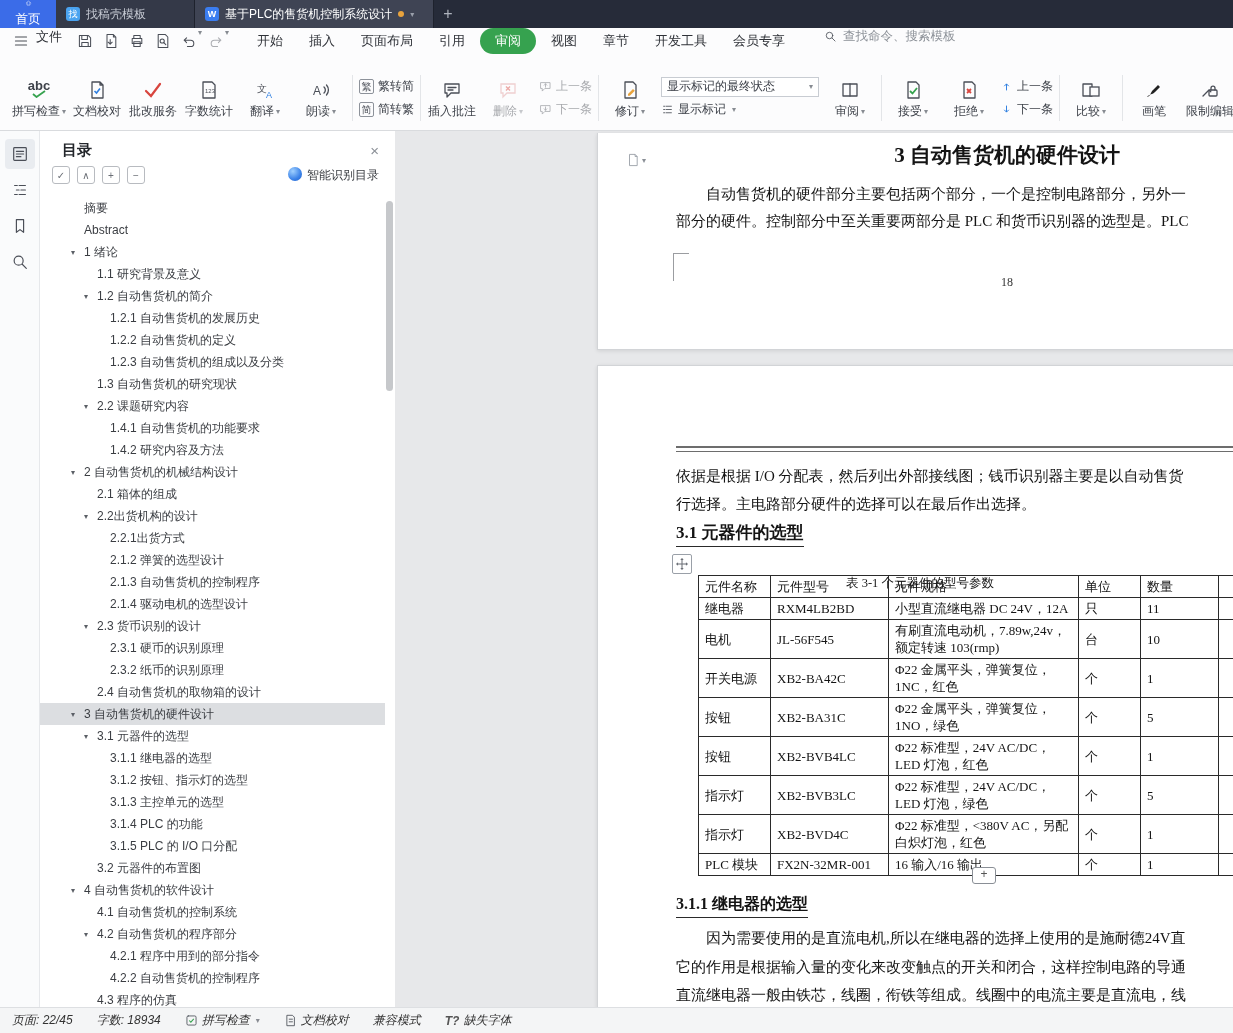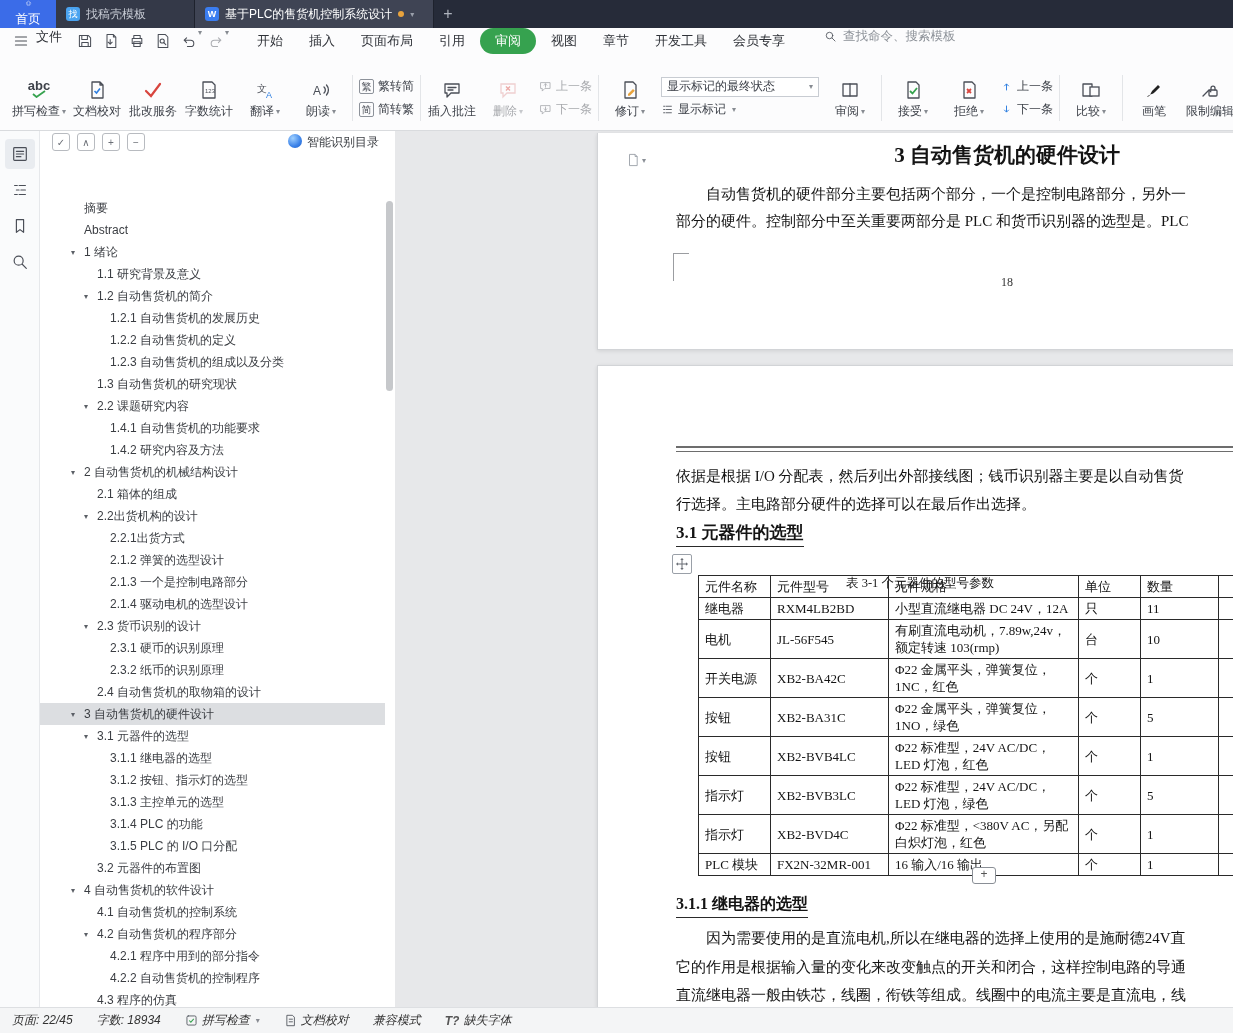--- a/index.html
+++ b/index.html
@@ -443,20 +443,24 @@
         </span>
       <span class="rail-btn">
           <svg width="18" height="18" viewBox="0 0 20 20">
             <circle class="ic" cx="8.5" cy="8.5" r="5"></circle>
             <path class="ic" d="M12.5 12.5L17 17"></path>
           </svg>
         </span>
     </div>
 
     <div class="toc-panel">
+      <div class="toc-head">
+        <span class="toc-title">目录</span>
+        <span class="toc-close">×</span>
+      </div>
       <div class="toc-tools">
         <span class="tool-box">✓</span>
         <span class="tool-box">∧</span>
         <span class="tool-box">+</span>
         <span class="tool-box">−</span>
         <span class="smart-toc">
           <span class="globe"></span>
           <span>智能识别目录</span>
         </span>
       </div>
@@ -524,21 +528,21 @@
           <div class="toc-row" style="padding-left: 57px;">
             <span class="toc-caret"></span>
             <span class="toc-label">2.2.1出货方式</span>
           </div>
           <div class="toc-row" style="padding-left: 57px;">
             <span class="toc-caret"></span>
             <span class="toc-label">2.1.2 弹簧的选型设计</span>
           </div>
           <div class="toc-row" style="padding-left: 57px;">
             <span class="toc-caret"></span>
-            <span class="toc-label">2.1.3 一个是控制电路部分</span>
+            <span class="toc-label">2.1.3 自动售货机的控制程序</span>
           </div>
           <div class="toc-row" style="padding-left: 57px;">
             <span class="toc-caret"></span>
             <span class="toc-label">2.1.4 驱动电机的选型设计</span>
           </div>
           <div class="toc-row" style="padding-left: 44px;">
             <span class="toc-caret">▾</span>
             <span class="toc-label">2.3 货币识别的设计</span>
           </div>
           <div class="toc-row" style="padding-left: 57px;">

